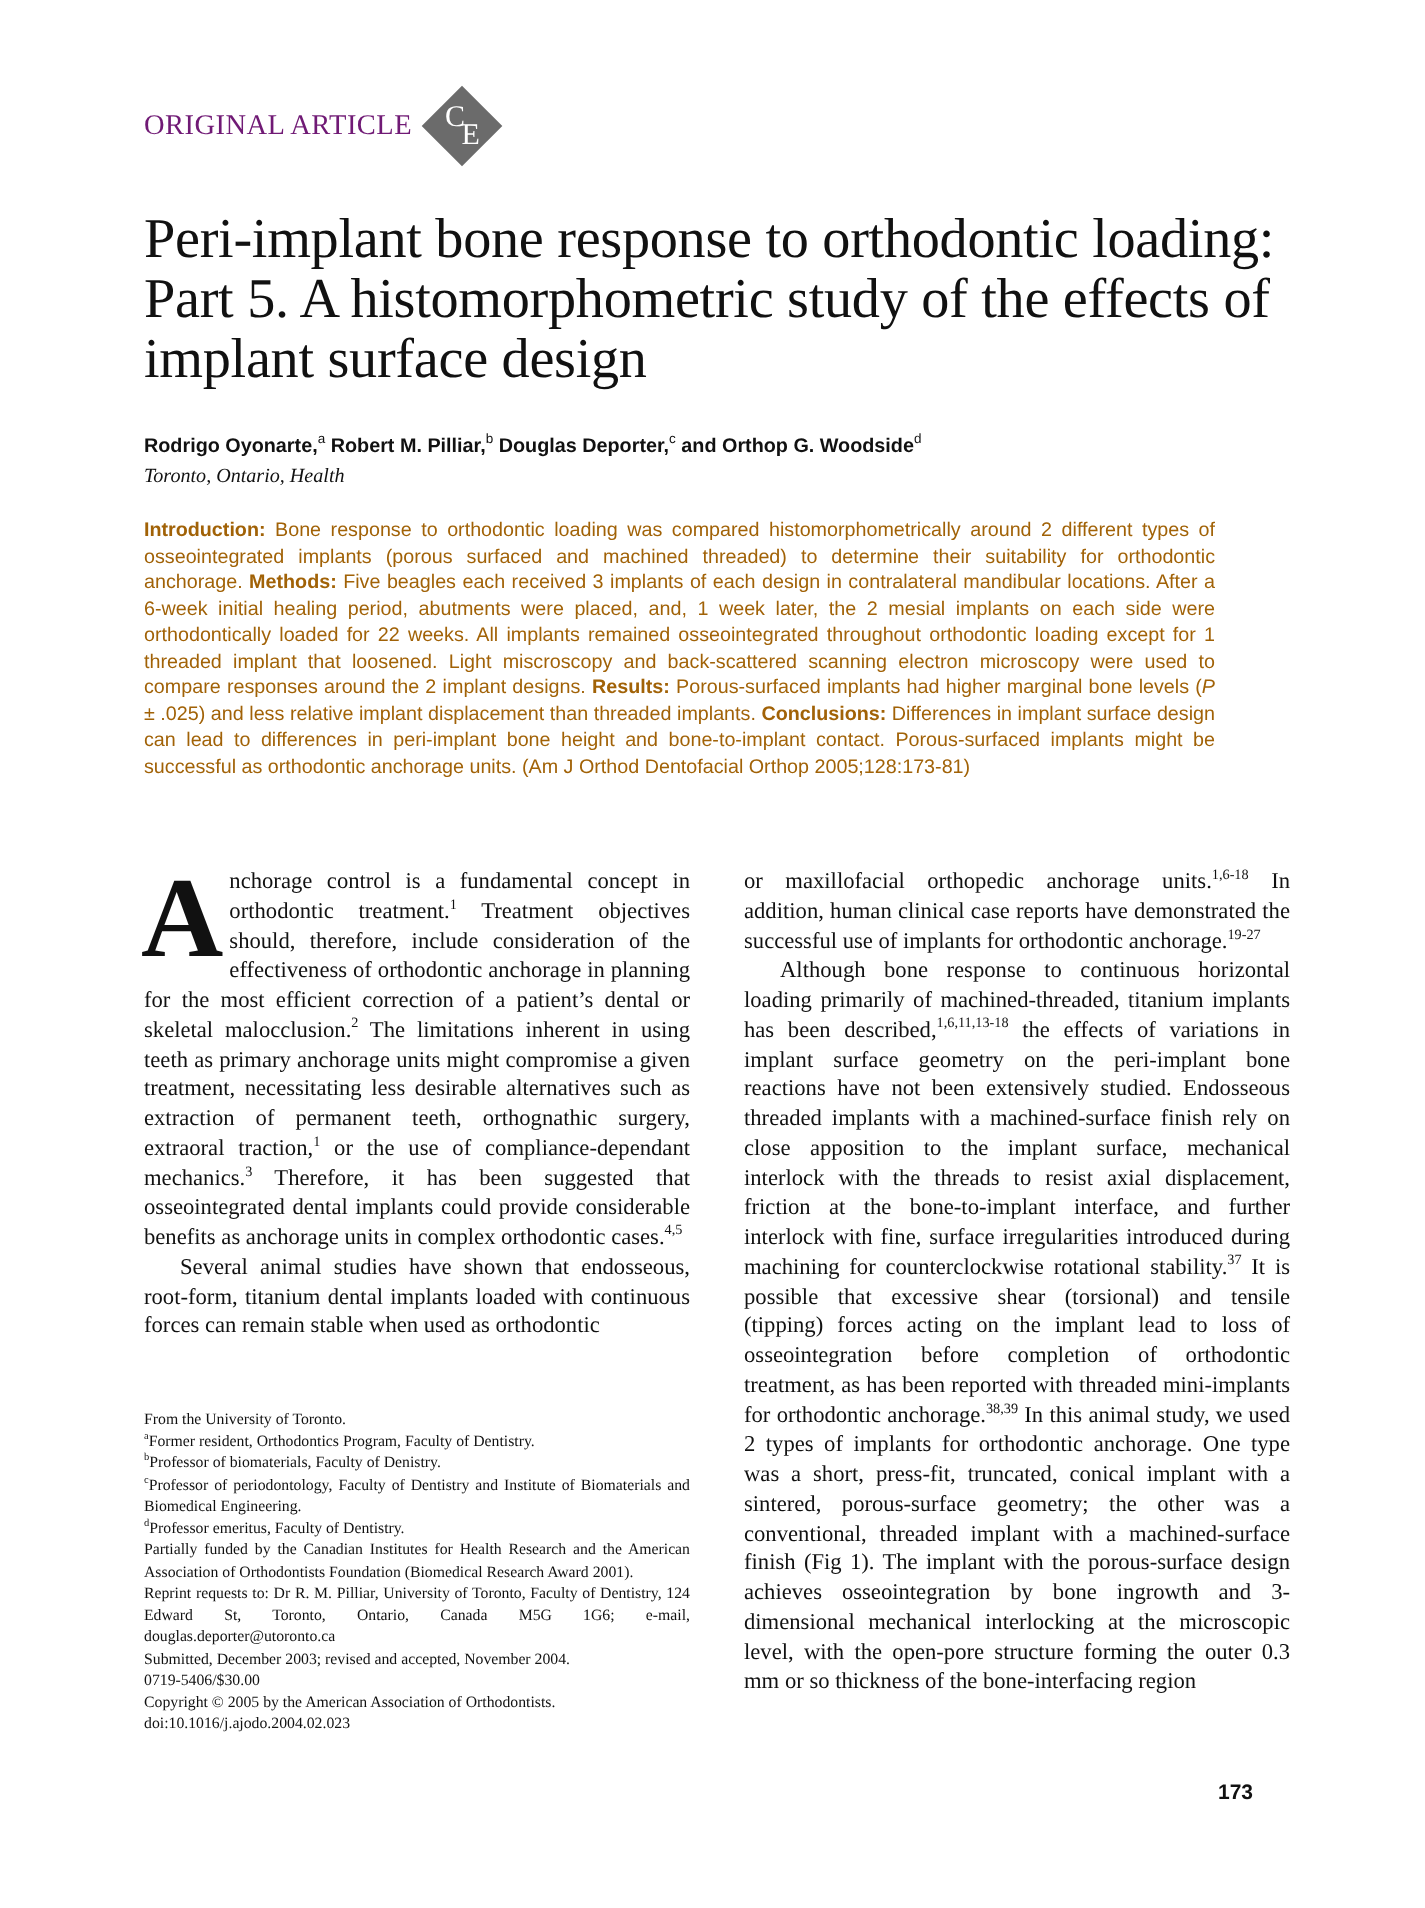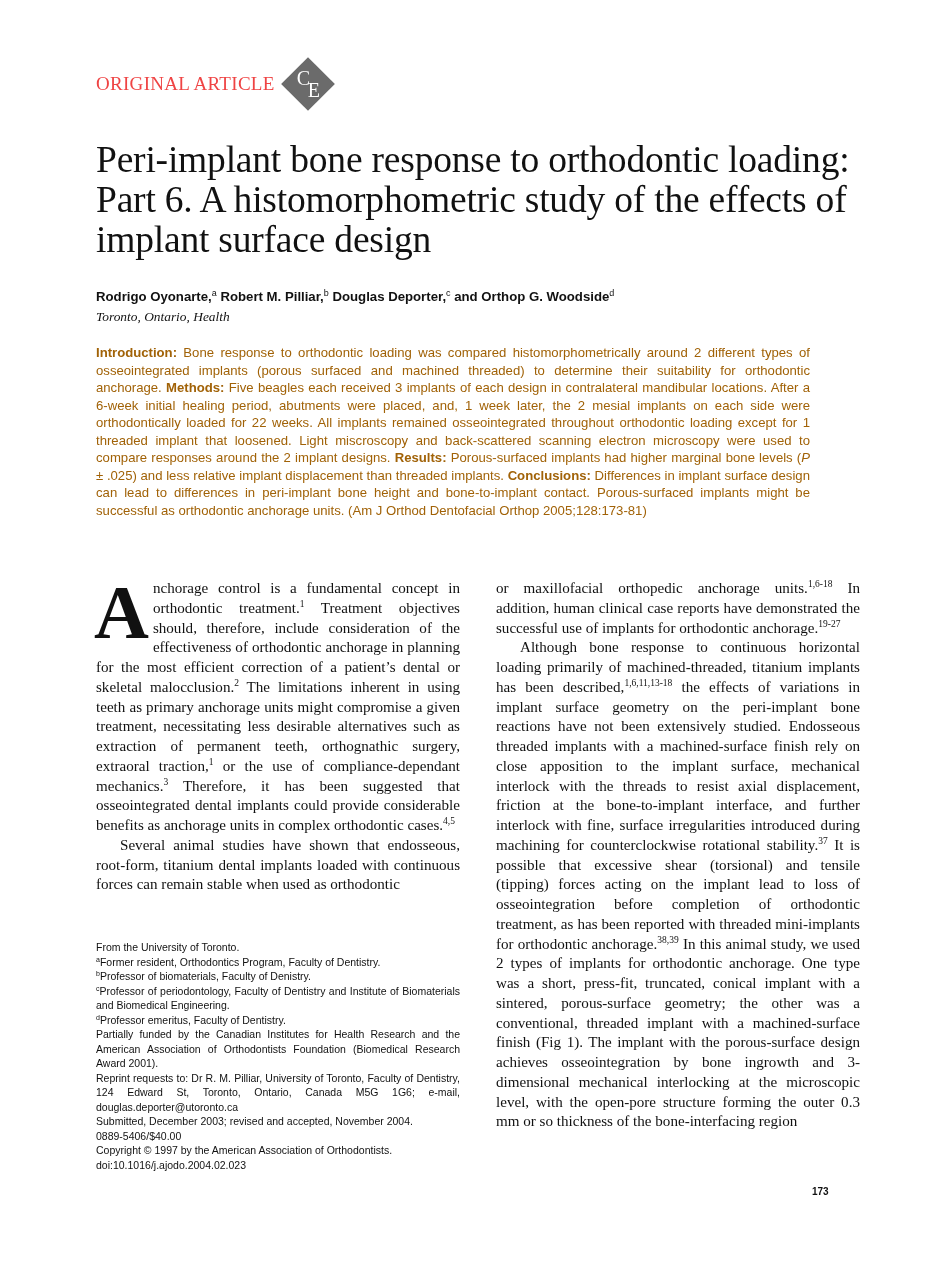--- a/index.html
+++ b/index.html
@@ -1,19 +1,19 @@
 <!DOCTYPE html>
 <html><head>
   <meta charset="utf-8">
   <style>
     html, body { margin: 0; padding: 0; background: #ffffff; }
     body { width: 950px; height: 1272px; position: relative; overflow: hidden; color: #111; }
 
     #header { position: absolute; left: 96px; top: 62px; height: 44px; display: flex; align-items: center; }
-    #section-label { font-family: "Liberation Serif", serif; font-size: 19px; letter-spacing: 0.3px; color: #ef4444; }
+    #section-label { font-family: "Liberation Serif", serif; font-size: 19px; letter-spacing: 0.3px; color: #701a75; }
     #ce-badge { position: relative; width: 54px; height: 54px; margin-left: 6px; }
     #ce-badge .diamond { position: absolute; left: 8px; top: 8px; width: 38px; height: 38px; background: #6b6b6b; transform: rotate(45deg); }
     #ce-badge .c { position: absolute; left: 16px; top: 10px; color: #fff; font-family: "Liberation Serif", serif; font-size: 20px; }
     #ce-badge .e { position: absolute; left: 27px; top: 22px; color: #fff; font-family: "Liberation Serif", serif; font-size: 20px; }
 
     #title { position: absolute; left: 96px; top: 140px; width: 770px; font-family: "Liberation Serif", serif; font-size: 37.5px; line-height: 40px; color: #111; margin: 0; font-weight: normal; letter-spacing: -0.2px; }
 
     #authors { position: absolute; left: 96px; top: 288px; font-family: "Liberation Sans", sans-serif; font-weight: bold; font-size: 13.2px; color: #111; }
     #authors sup { font-weight: normal; font-size: 9px; }
     #location { position: absolute; left: 96px; top: 309px; font-family: "Liberation Serif", serif; font-style: italic; font-size: 13.4px; color: #111; }
@@ -22,39 +22,39 @@
     #abstract b { font-weight: bold; }
 
     .col { position: absolute; top: 579px; width: 364px; font-family: "Liberation Serif", serif; font-size: 15.1px; line-height: 19.75px; text-align: justify; color: #111; }
     #col-left { left: 96px; }
     #col-right { left: 496px; }
     .col p { margin: 0; }
     .col .indent { text-indent: 24px; }
     .col sup { font-size: 9.5px; line-height: 0; }
     .dropcap { float: left; font-family: "Liberation Serif", serif; font-weight: bold; font-size: 76px; line-height: 58px; margin: 4px 4px 0 -2px; height: 58px; }
 
-    #footnotes { position: absolute; left: 96px; top: 940px; width: 364px; font-family: Liberation Sans, sans-serif; font-size: 10.5px; line-height: 14.5px; text-align: justify; color: #111; }
+    #footnotes { position: absolute; left: 96px; top: 940px; width: 364px; font-family: Liberation Serif, serif; font-size: 10.5px; line-height: 14.5px; text-align: justify; color: #111; }
     #footnotes p { margin: 0; }
     #footnotes sup { font-size: 7px; line-height: 0; }
 
-    #page-number { position: absolute; left: 812px; top: 1186px; font-family: "Liberation Sans", sans-serif; font-weight: bold; font-size: 10px; color: #111; }
+    #page-number { position: absolute; left: 812px; top: 1186px; font-family: "Liberation Sans", sans-serif; font-weight: bold; font-size: 14px; color: #111; }
   </style>
 </head>
 <body>
 
 <div id="header">
   <span id="section-label">ORIGINAL ARTICLE</span>
   <div id="ce-badge">
     <div class="diamond"></div>
     <span class="c">C</span>
     <span class="e">E</span>
   </div>
 </div>
 
-<h1 id="title">Peri-implant bone response to orthodontic loading: Part 6. A histomorphometric study of the effects of implant surface design</h1>
+<h1 id="title">Peri-implant bone response to orthodontic loading: Part 5. A histomorphometric study of the effects of implant surface design</h1>
 
 <div id="authors">
   <span><span>Rodrigo Oyonarte,</span><sup>a</sup></span>
   <span><span>Robert M. Pilliar,</span><sup>b</sup></span>
   <span><span>Douglas Deporter,</span><sup>c</sup></span>
   <span><span>and Orthop G. Woodside</span><sup>d</sup></span>
 </div>
 <div id="location">Toronto, Ontario, Health</div>
 
 <div id="abstract"><b>Introduction:</b><span> Bone response to orthodontic loading was compared histomorphometrically around 2 different types of osseointegrated implants (porous surfaced and machined threaded) to determine their suitability for orthodontic anchorage. </span><b>Methods:</b><span> Five beagles each received 3 implants of each design in contralateral mandibular locations. After a 6-week initial healing period, abutments were placed, and, 1 week later, the 2 mesial implants on each side were orthodontically loaded for 22 weeks. All implants remained osseointegrated throughout orthodontic loading except for 1 threaded implant that loosened. Light miscroscopy and back-scattered scanning electron microscopy were used to compare responses around the 2 implant designs. </span><b>Results:</b><span> Porous-surfaced implants had higher marginal bone levels (</span><i>P</i><span> ± .025) and less relative implant displacement than threaded implants. </span><b>Conclusions:</b><span> Differences in implant surface design can lead to differences in peri-implant bone height and bone-to-implant contact. Porous-surfaced implants might be successful as orthodontic anchorage units. (Am J Orthod Dentofacial Orthop 2005;128:173-81)</span></div>
@@ -71,18 +71,18 @@
 
 <div id="footnotes">
   <p>From the University of Toronto.</p>
   <p><sup>a</sup><span>Former resident, Orthodontics Program, Faculty of Dentistry.</span></p>
   <p><sup>b</sup><span>Professor of biomaterials, Faculty of Denistry.</span></p>
   <p><sup>c</sup><span>Professor of periodontology, Faculty of Dentistry and Institute of Biomaterials and Biomedical Engineering.</span></p>
   <p><sup>d</sup><span>Professor emeritus, Faculty of Dentistry.</span></p>
   <p>Partially funded by the Canadian Institutes for Health Research and the American Association of Orthodontists Foundation (Biomedical Research Award 2001).</p>
   <p>Reprint requests to: Dr R. M. Pilliar, University of Toronto, Faculty of Dentistry, 124 Edward St, Toronto, Ontario, Canada M5G 1G6; e-mail, douglas.deporter@utoronto.ca</p>
   <p>Submitted, December 2003; revised and accepted, November 2004.</p>
-  <p>0889-5406/$40.00</p>
-  <p>Copyright © 1997 by the American Association of Orthodontists.</p>
+  <p>0719-5406/$30.00</p>
+  <p>Copyright © 2005 by the American Association of Orthodontists.</p>
   <p>doi:10.1016/j.ajodo.2004.02.023</p>
 </div>
 
 <div id="page-number">173</div>
 
 </body></html>

